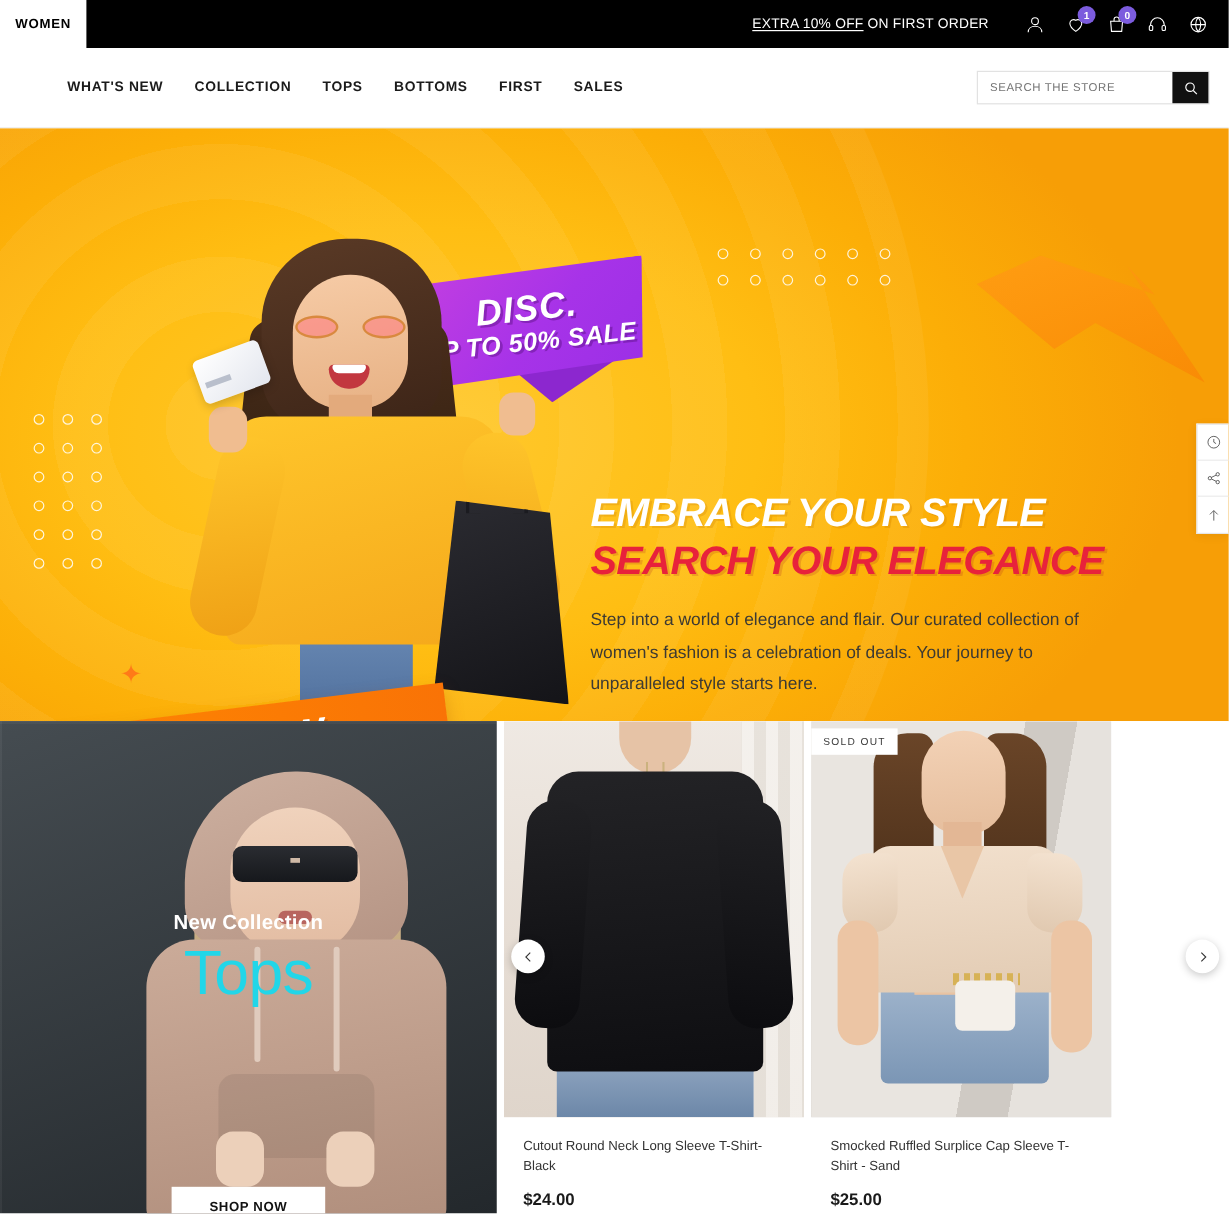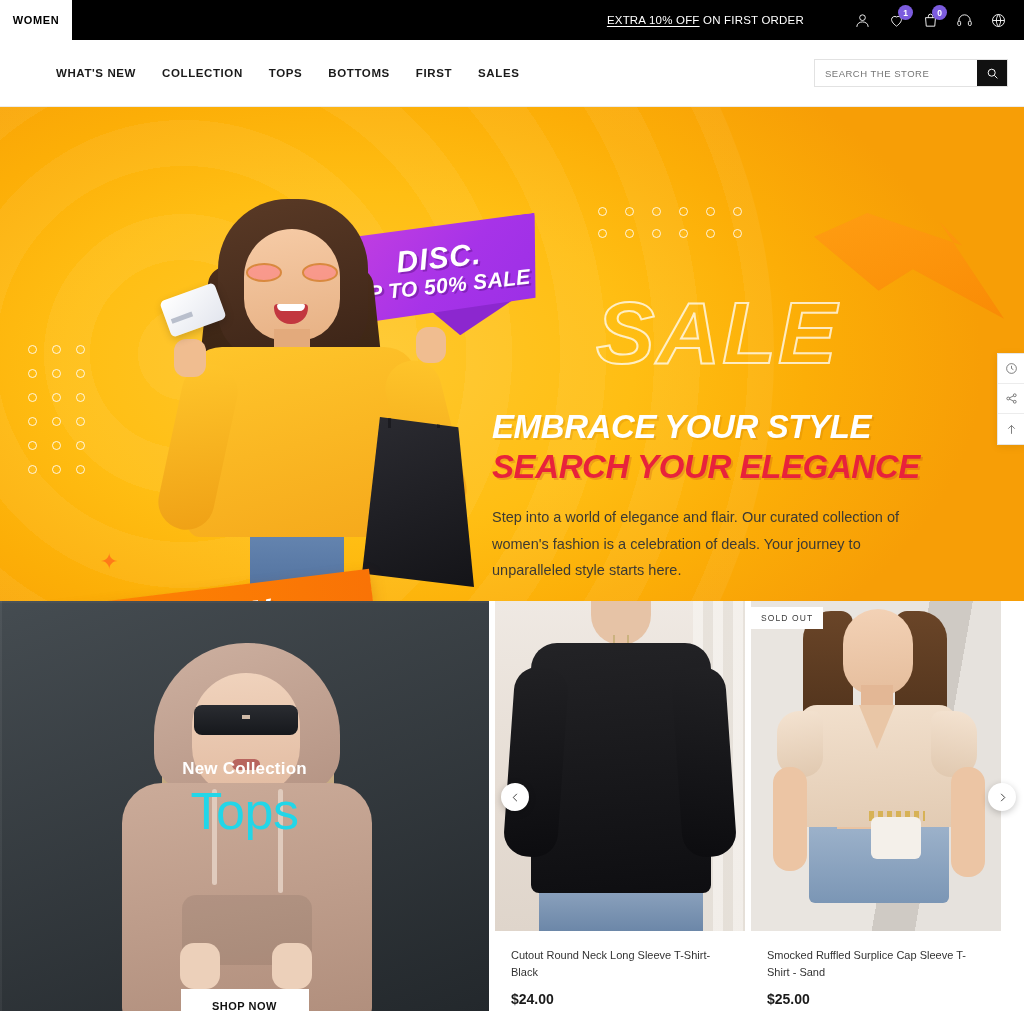--- a/index.html
+++ b/index.html
@@ -16,21 +16,21 @@
     display: flex; align-items: center;
   }
   .women-tab {
     width: 72px; height: 40px; background: #ffffff; color: #000;
     display: flex; align-items: center; justify-content: center;
     font-size: 11px; font-weight: 700; letter-spacing: .6px;
   }
   .topbar-spacer { flex: 1; }
   .promo {
     color: #ffffff; font-size: 11.5px; letter-spacing: .2px;
-    white-space: nowrap; margin-right: 48px; padding-left: 19px;
+    white-space: nowrap; margin-right: 28px; padding-left: 19px;
   }
   .promo u { text-decoration: underline; text-underline-offset: 2px; }
   .top-icons { display: flex; align-items: center; gap: 14px; margin-right: 16px; }
   .ticon { position: relative; width: 20px; height: 20px; color: #fff;
            display: flex; align-items: center; justify-content: center; cursor: pointer; }
   .ticon svg { width: 17px; height: 17px; stroke: #ffffff; fill: none; stroke-width: 1.3; }
   .badge {
     position: absolute; top: -5px; right: -7px;
     min-width: 15px; height: 15px; border-radius: 50%;
     background: #7c5cde; color: #fff; font-size: 8.5px; font-weight: 600;
@@ -238,21 +238,21 @@
   .side-widget .sw {
     height: 30px; display: flex; align-items: center; justify-content: center;
     border-bottom: 1px solid #ececec; cursor: pointer;
   }
   .side-widget .sw:last-child { border-bottom: none; }
   .side-widget svg { width: 13px; height: 13px; stroke: #4a4a4a; fill: none; stroke-width: 1.3; }
 
   
   .bottom { position: relative; display: flex; height: 410px; background: #fff; }
   .collection-card {
-    position: relative; width: 489px; height: 410px; overflow: hidden;
+    position: relative; width: 414px; height: 410px; overflow: hidden;
     background: linear-gradient(160deg,#3c4348 0%, #2b3034 40%, #20262a 100%);
     cursor: pointer;
   }
   .cc-wall {
     position: absolute; inset: 0;
     background:
       linear-gradient(90deg, rgba(255,255,255,.05) 0 2px, transparent 2px 54px),
       linear-gradient(180deg, rgba(255,255,255,.04) 0 2px, transparent 2px 30px),
       linear-gradient(160deg,#454c51,#23282c);
   }
@@ -458,21 +458,20 @@
         <i></i>
         <i></i>
         <i></i>
         <i></i>
         <i></i>
         <i></i>
         <i></i>
         <i></i>
     </div>
 
-    <div class="sale-ghost one">SALE</div>
 
     <div class="bolt-tr"></div>
     <div class="bolt-left"></div>
 
     <div class="spark" style="left:100px; top:444px;">✦</div>
 
     <div class="disc-banner">
       <div class="disc-tail"></div>
       <div class="disc-shape"></div>
       <div class="disc-text">

